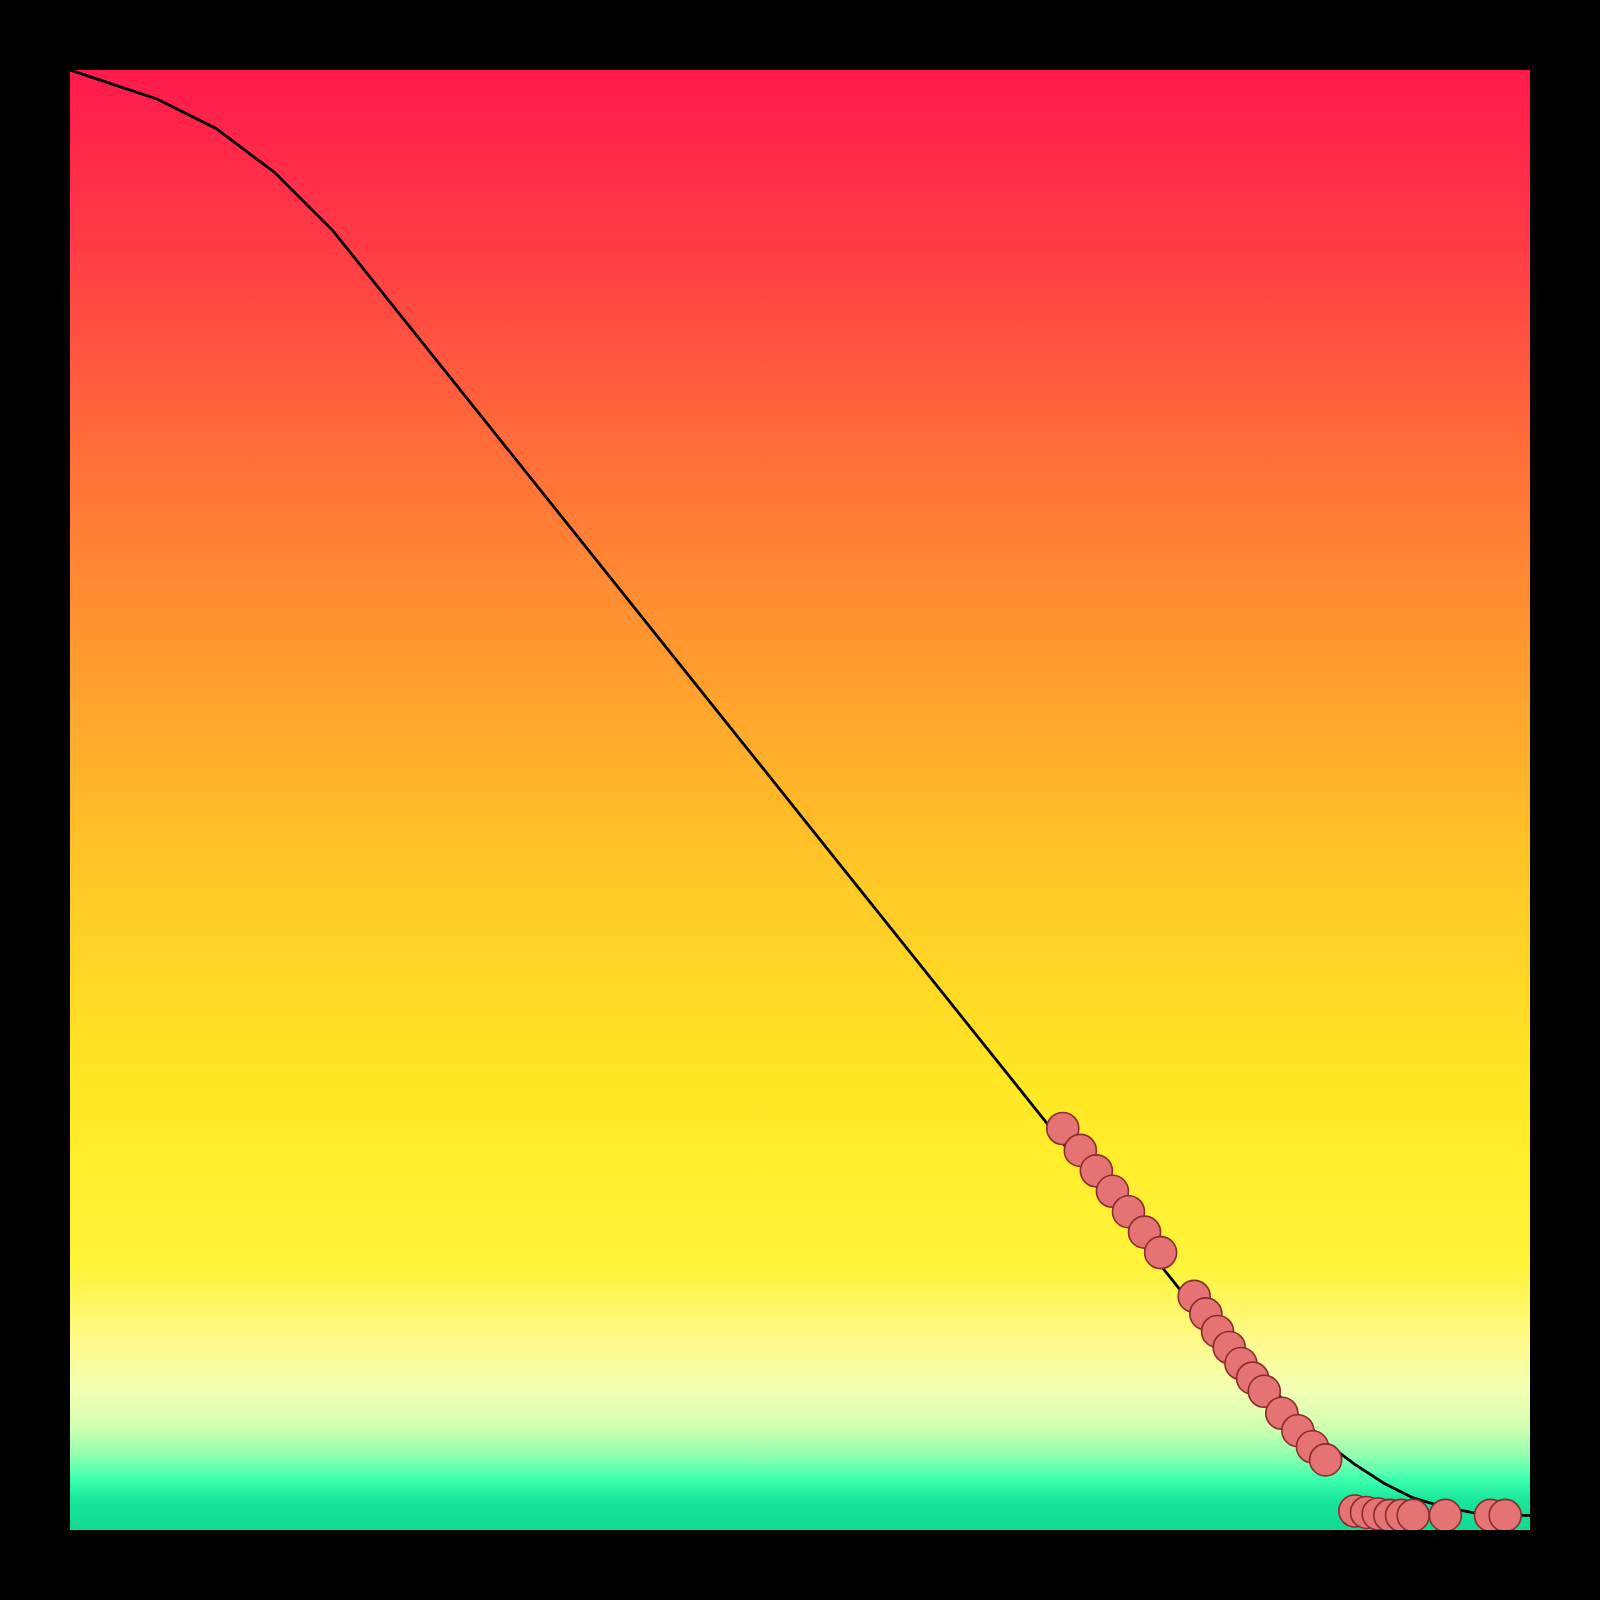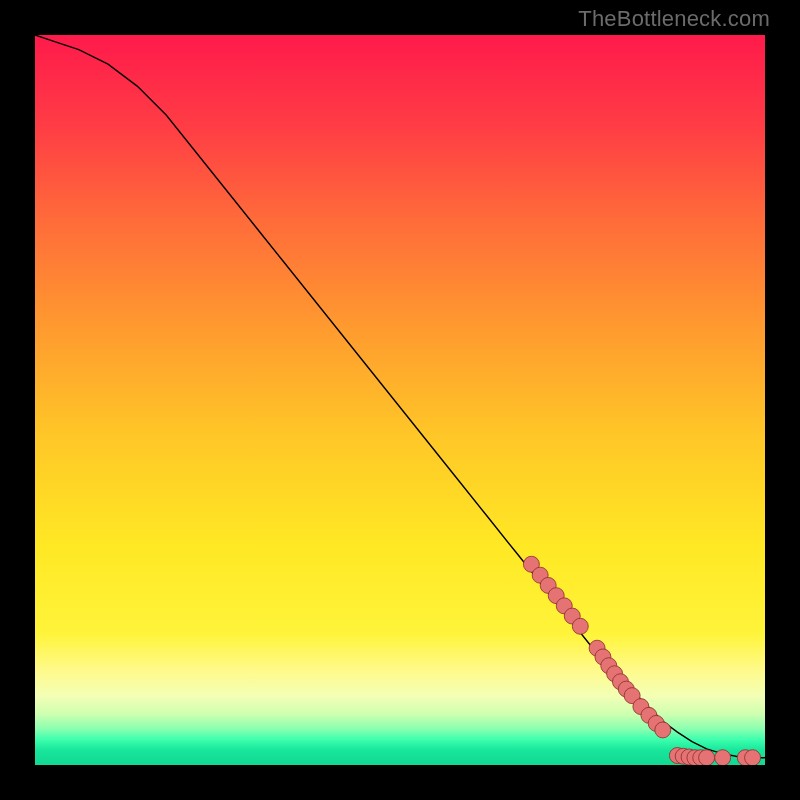--- a/index.html
+++ b/index.html
@@ -31,21 +31,20 @@
     color: #6b6b6b;
     font-size: 22px;
     font-weight: 500;
     letter-spacing: 0.2px;
   }
 </style>
 </head>
 <body>
 
 <div class="frame">
-  <div class="watermark">TheBottleneck.com</div>
   <div class="plot">
     <svg id="chart-svg" viewBox="0 0 730 730" width="730" height="730" preserveAspectRatio="none">
       <defs>
         <linearGradient id="bg-grad" x1="0" y1="0" x2="0" y2="1">
             <stop offset="0.00%" stop-color="#ff1a4b"></stop>
             <stop offset="12.00%" stop-color="#ff3b45"></stop>
             <stop offset="25.00%" stop-color="#ff6a3a"></stop>
             <stop offset="40.00%" stop-color="#ff9a2f"></stop>
             <stop offset="55.00%" stop-color="#ffc727"></stop>
             <stop offset="70.00%" stop-color="#ffe824"></stop>

